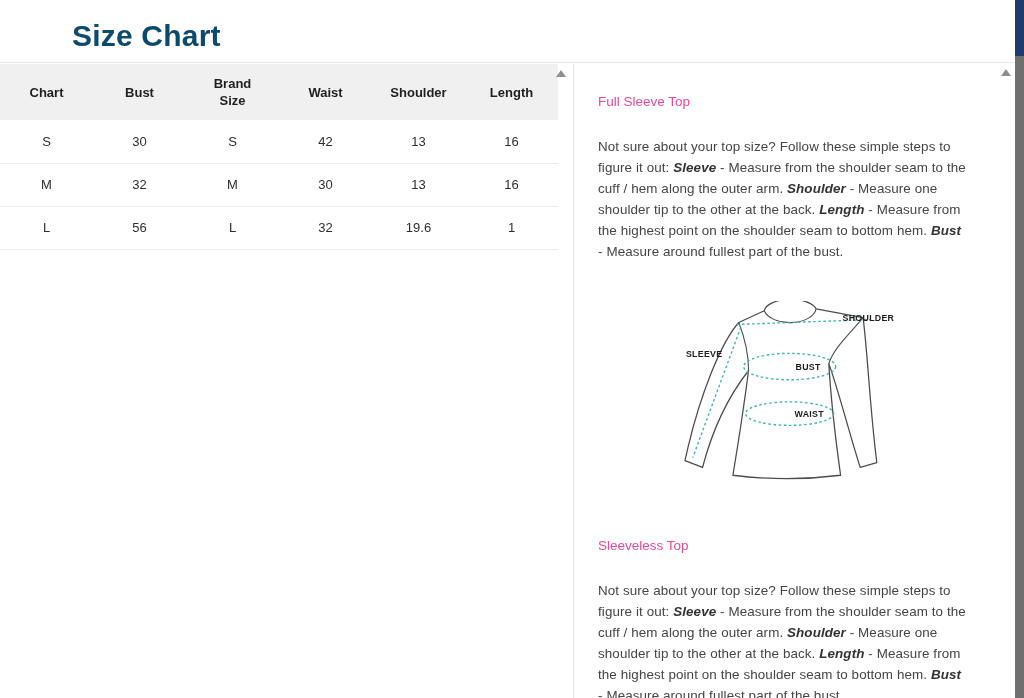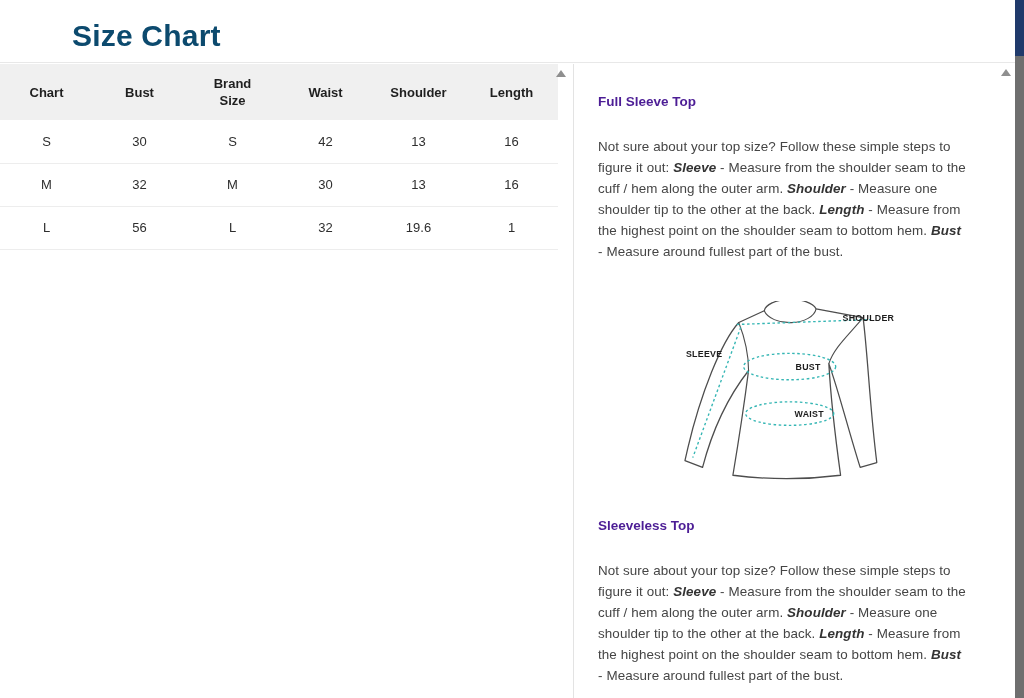--- a/index.html
+++ b/index.html
@@ -30,23 +30,23 @@
   .panel-gutter-arrow { position:absolute; left:1001px; top:69px; cursor:pointer; }
   .v-divider { position:absolute; left:573px; top:64px; width:1px; height:634px;
                background:#e3e3e3; }
   .page-scrollbar { position:absolute; left:1015px; top:0; width:9px; height:698px;
                     background:#6f6f6f; }
   .page-scrollbar .thumb-blue { width:9px; height:56px; background:#203a6b; }
 
   
   .panel { position:absolute; left:574px; top:64px; width:440px; height:634px;
            background:#fff; overflow:hidden; }
-  .section-heading { margin:30px 46px 0 24px; font-size:13.5px; font-weight:700;
-                     color:#4c1d95; }
-  .section-heading.second { margin-top:31px; }
+  .section-heading { margin:30px 46px 0 24px; font-size:13.5px; font-weight:400;
+                     color:#ec4899; }
+  .section-heading.second { margin-top:51px; }
   .section-body { margin:27px 46px 0 24px; font-size:13.4px; line-height:21px;
                   color:#454545; letter-spacing:.1px; }
   .section-body strong.bi { font-style:italic; font-weight:700; color:#333; }
 
   
   .diagram { margin:39px 0 0 76px; width:250px; height:186px; display:block; }
   .diagram .outline { fill:#ffffff; stroke:#4d4d4d; stroke-width:1.3;
                       stroke-linejoin:round; stroke-linecap:round; }
   .diagram .seam { fill:none; stroke:#4d4d4d; stroke-width:1.1; }
   .diagram .dotted { fill:none; stroke:#35b6b4; stroke-width:1.4;

